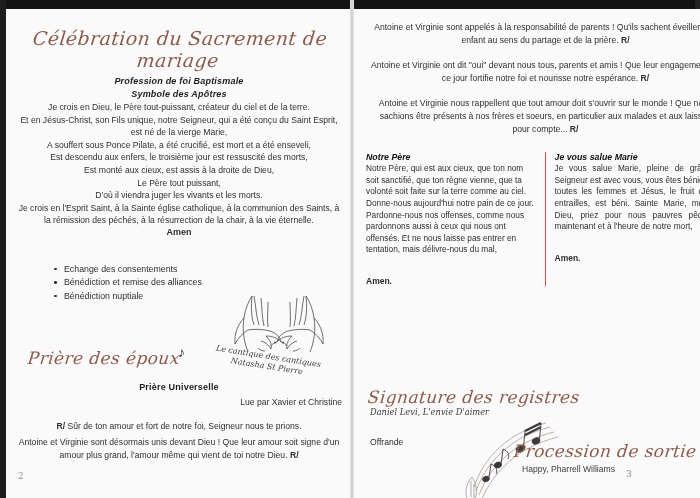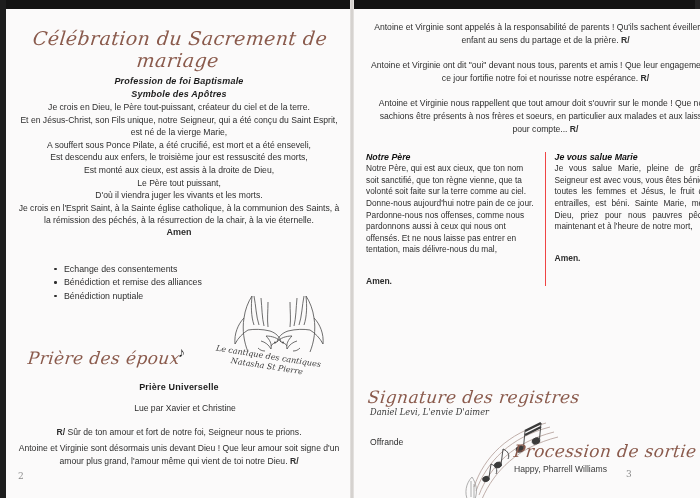--- a/index.html
+++ b/index.html
@@ -158,21 +158,21 @@
     <div class="abs" style="left:172px;top:335px;font-size:14px;color:#232323;">♪</div>
     <div class="abs song-credit" style="left:194px;top:332px;width:140px;">
       <div>Le cantique des cantiques</div>
       <div>Natasha St Pierre</div>
     </div>
 
     <div class="abs script h-script" style="left:22px;top:339px;">Prière des époux</div>
 
     <div class="abs" style="left:10px;top:372px;width:326px;">
       <div class="sub-bold" style="font-style:normal;">Prière Universelle</div>
-      <div class="plain-small" style="text-align:center;padding-left:12px;margin-top:9px;">Lue par Xavier et Christine</div>
+      <div class="plain-small" style="text-align:right;padding-left:12px;margin-top:3px;">Lue par Xavier et Christine</div>
 
       <div class="bodytext" style="margin-top:13px;padding:0 6px;">
         <span class="resp">R/</span>
         <span>Sûr de ton amour et fort de notre foi, Seigneur nous te prions.</span>
       </div>
       <div class="bodytext" style="margin-top:4px;padding:0 2px;">
         <span>Antoine et Virginie sont désormais unis devant Dieu ! Que leur amour soit signe d'un amour plus grand, l'amour même qui vient de toi notre Dieu.</span>
         <span class="resp">R/</span>
       </div>
     </div>
@@ -239,19 +239,19 @@
         </g>
       </svg>
     </div>
 
     <div class="abs script h-script" style="left:14px;top:378px;font-size:17px;">Signature des registres</div>
     <div class="abs credit-line" style="left:16px;top:398px;">Daniel Levi, L'envie D'aimer</div>
 
     <div class="abs plain-small" style="left:16px;top:428px;">Offrande</div>
 
     <div class="abs script h-script" style="left:160px;top:432px;font-size:17px;">Procession de sortie</div>
-    <div class="abs credit-line" style="left:160px;top:455px;font-style:normal;font-family:'Liberation Sans',sans-serif;font-size:8.6px;">Happy, Pharrell Williams</div>
+    <div class="abs credit-line" style="left:168px;top:455px;font-style:normal;font-family:'Liberation Sans',sans-serif;font-size:8.6px;">Happy, Pharrell Williams</div>
 
     <div class="pagenum" style="left:272px;top:460px;">3</div>
   </div>
 
   <div class="gutter"></div>
 </div>
 
 </body></html>

